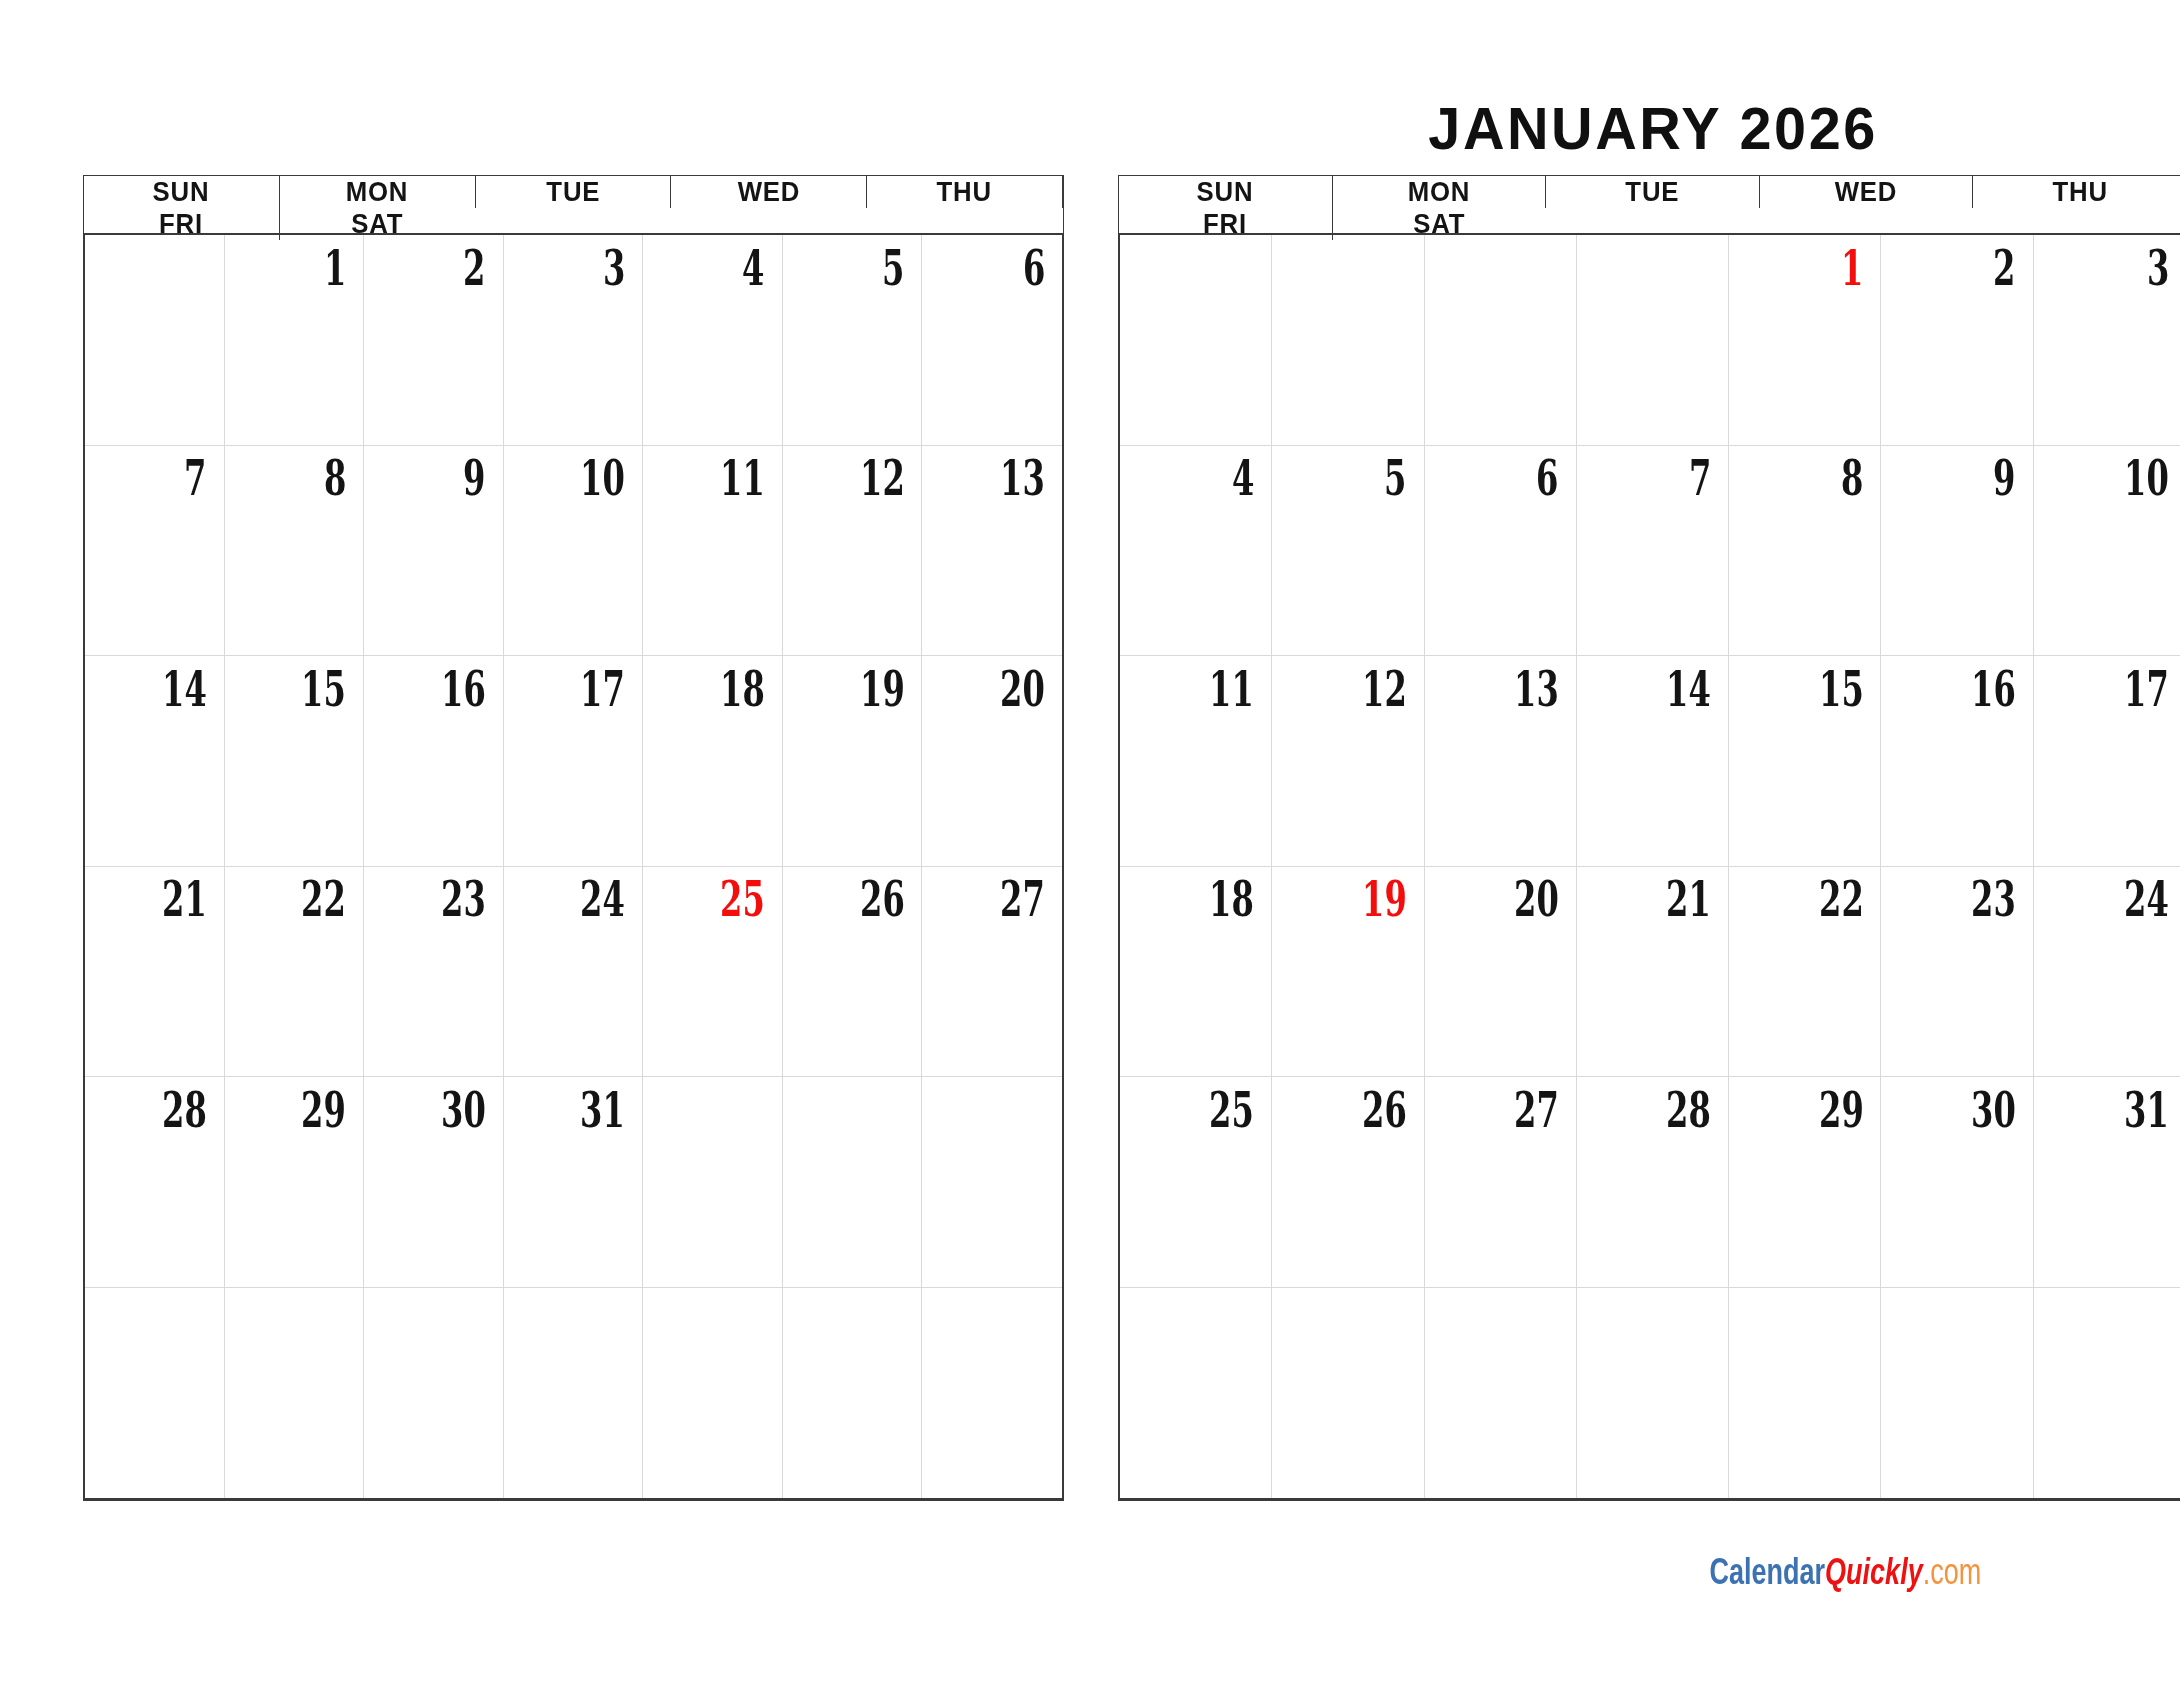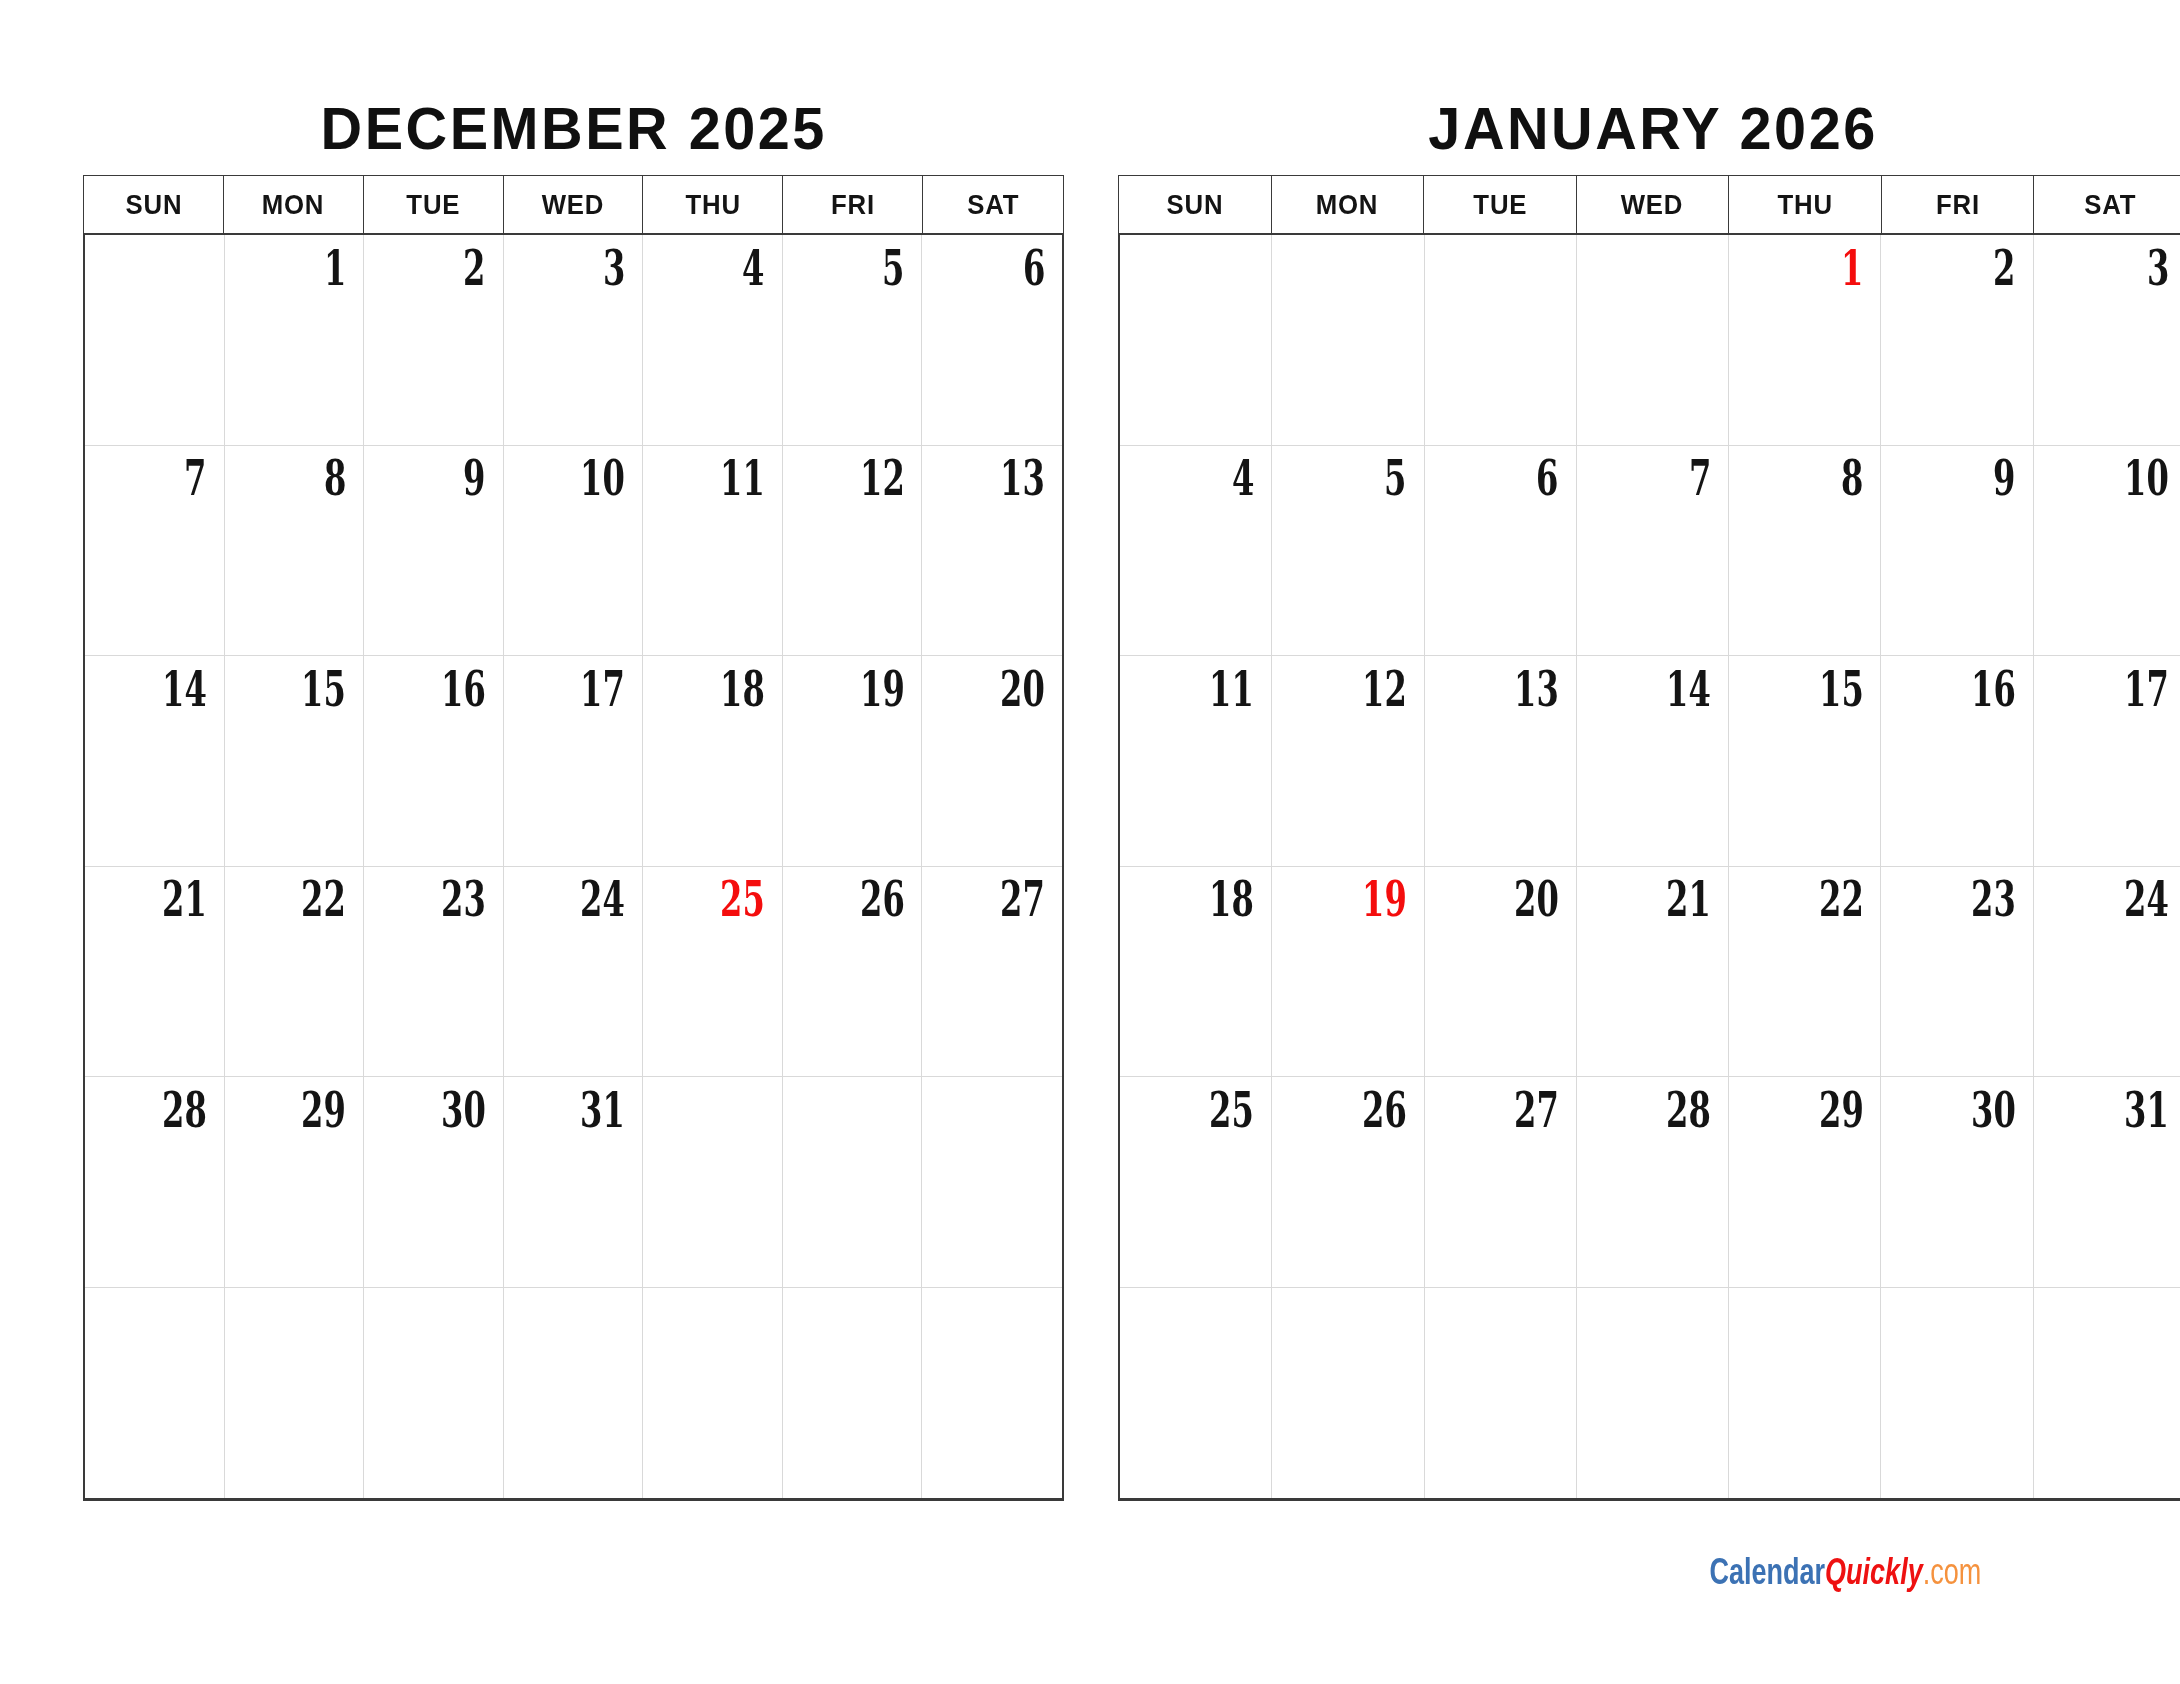--- a/index.html
+++ b/index.html
@@ -36,21 +36,21 @@
     color:#101010;
   }
   .title-text{display:inline-block;transform:scaleX(0.96);transform-origin:center;}
   .cal-table{
     position:absolute;
     top:175px;left:0;width:100%;
     box-sizing:border-box;
   }
   .weekday-row{
     display:grid;
-    grid-template-columns:repeat(7,1fr);
+    grid-template-columns:repeat(5,1fr);
     height:60px;
     box-sizing:border-box;
     border:1.7px solid var(--frame);
     border-bottom:2.6px solid var(--frame);
     background:#fff;
   }
   .wd-cell{
     display:flex;align-items:center;justify-content:center;
     border-right:1.7px solid var(--frame);
     box-sizing:border-box;
@@ -110,21 +110,20 @@
   .l-cal{color:var(--logo-blue);font-weight:bold;}
   .l-quick{color:var(--logo-red);font-weight:bold;font-style:italic;}
   .l-com{color:var(--logo-orange);font-weight:normal;}
 </style>
 </head>
 <body>
 
 <div class="page">
 
   <section class="calendar cal-dec">
-    <h1 class="cal-title"><span class="title-text">DECEMBER 2025</span></h1>
     <div class="cal-table">
       <div class="weekday-row">
           <div class="wd-cell">
             <span class="wd-label">SUN</span>
           </div>
           <div class="wd-cell">
             <span class="wd-label">MON</span>
           </div>
           <div class="wd-cell">
             <span class="wd-label">TUE</span>

